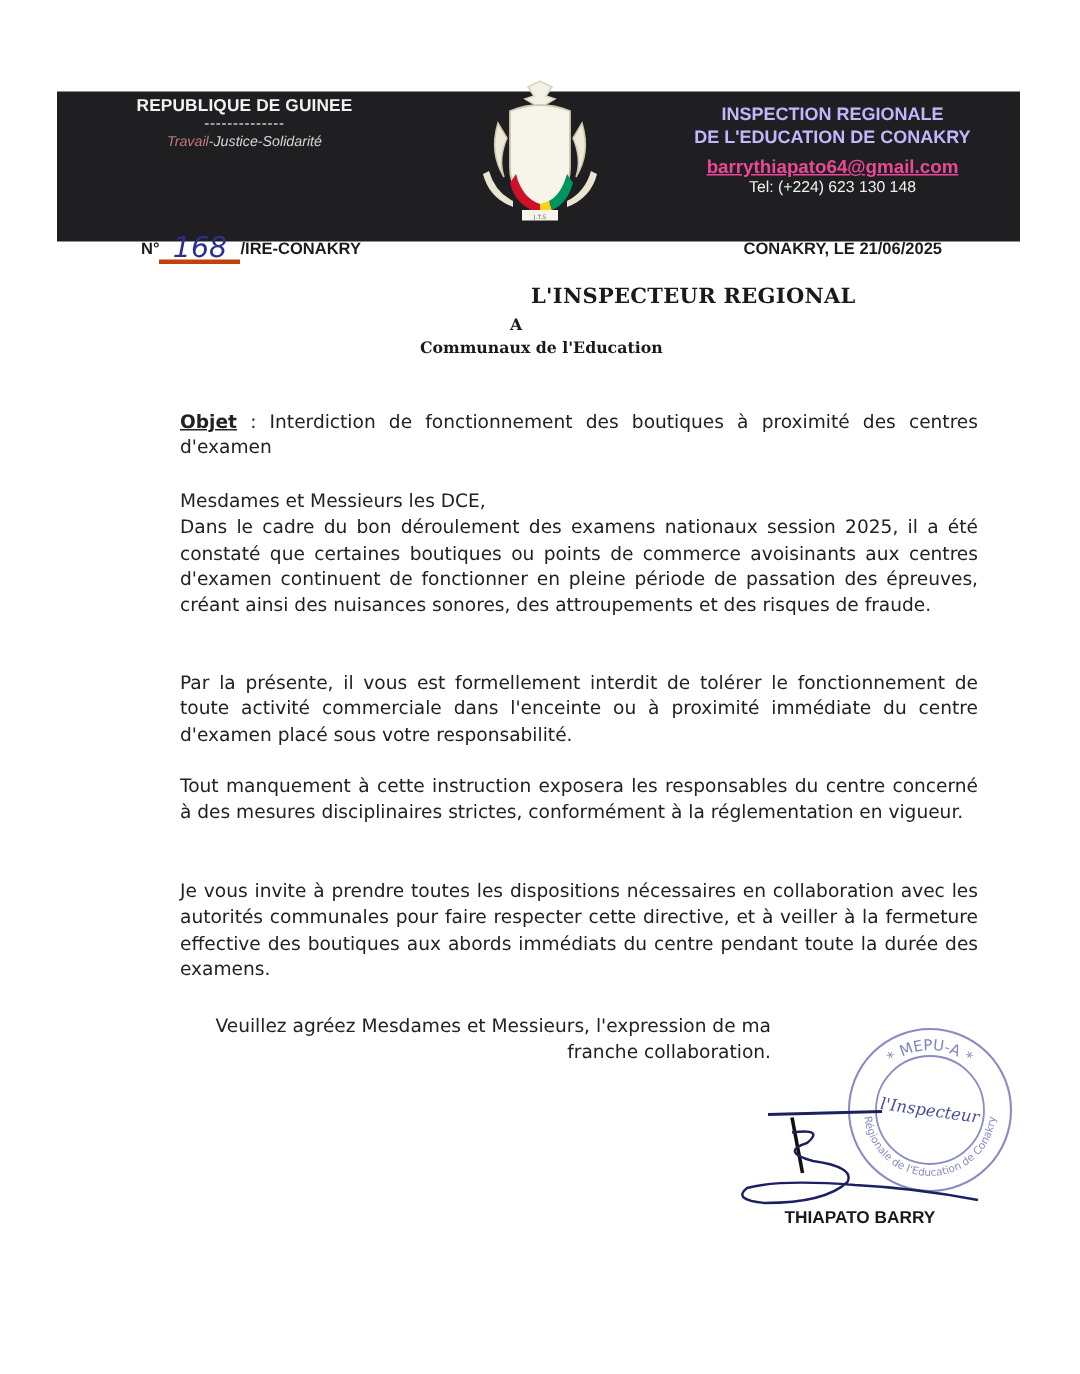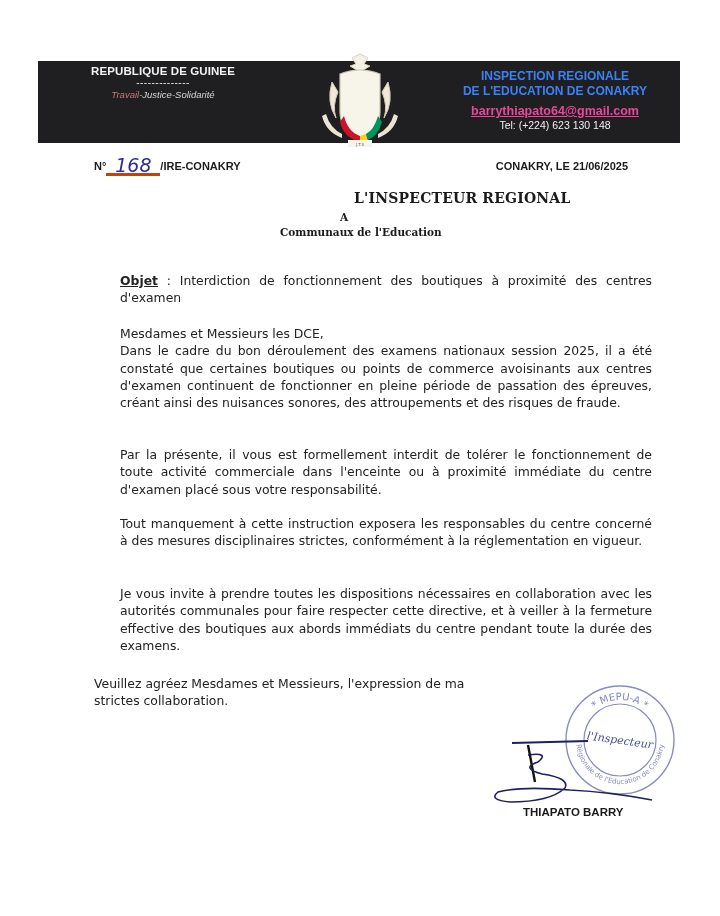--- a/index.html
+++ b/index.html
@@ -1,41 +1,41 @@
 <!DOCTYPE html>
 <html><head>
 <meta charset="utf-8">
 <style>
   html, body { margin: 0; padding: 0; background: #ffffff; }
   body { width: 720px; height: 916px; position: relative; overflow: hidden; font-family: "DejaVu Sans", sans-serif; color: #1a1a1a; }
-  .banner { position: absolute; left: 38px; top: 61px; width: 642px; height: 82px; background: #1f1f21; }
+  .banner { position: absolute; left: 38px; top: 61px; width: 642px; height: 100px; background: #1f1f21; }
   .banner-left { position: absolute; left: 50px; top: 4px; width: 150px; text-align: center; }
   .banner-left .rep { color: #f2f2f2; font-weight: bold; font-size: 11.5px; font-family: "Liberation Sans", sans-serif; letter-spacing: 0.1px; }
   .banner-left .dashes { color: #e8e8e8; font-size: 10px; line-height: 12px; letter-spacing: 0.5px; font-family: "Liberation Sans", sans-serif; }
   .banner-left .motto { color: #d6d6d6; font-size: 9.5px; font-style: italic; font-family: Liberation Sans, sans-serif; }
   .banner-left .motto .red { color: #c27a7a; }
   .banner-right { position: absolute; right: 20px; top: 8px; width: 210px; text-align: center; font-family: "Liberation Sans", sans-serif; }
-  .banner-right .t1, .banner-right .t2 { color: #3b82f6; font-weight: bold; font-size: 12px; line-height: 15px; }
+  .banner-right .t1, .banner-right .t2 { color: #c4b5fd; font-weight: bold; font-size: 12px; line-height: 15px; }
   .banner-right .email { color: #ec4899; font-size: 12.5px; text-decoration: underline; margin-top: 5px; line-height: 15px; font-weight: bold; }
   .banner-right .tel { color: #f0f0f0; font-size: 10.5px; line-height: 13px; }
   .crest { position: absolute; left: 312px; top: 52px; width: 96px; height: 96px; }
 
   .ref { position: absolute; left: 94px; top: 157px; font-family: "Liberation Sans", sans-serif; font-size: 11px; font-weight: bold; }
   .ref .num { font-family: "DejaVu Sans", sans-serif; font-weight: normal; font-size: 19px; color: #2c2f8f; font-style: italic; display: inline-block; border-bottom: 3px solid #c2410c; width: 54px; text-align: center; line-height: 16px; vertical-align: -2px; }
   .date { position: absolute; right: 92px; top: 160px; font-family: "Liberation Sans", sans-serif; font-size: 11px; font-weight: bold; }
 
   .title { position: absolute; left: 354px; top: 190px; font-family: "DejaVu Serif", serif; font-weight: bold; font-size: 14px; letter-spacing: 0.2px; }
   .a { position: absolute; left: 340px; top: 211px; font-family: "DejaVu Serif", serif; font-weight: bold; font-size: 10.5px; }
   .recipient { position: absolute; left: 280px; top: 225px; font-family: "DejaVu Serif", serif; font-weight: bold; font-size: 10.5px; line-height: 15px; }
 
   .body { position: absolute; left: 94px; width: 532px; font-family: "DejaVu Sans", sans-serif; font-size: 12.4px; line-height: 17.3px; text-align: justify; color: #222; margin-left: 26px; }
   .body p { margin: 0; }
   .objet-label { font-weight: bold; text-decoration: underline; }
 
-  .closing { position: absolute; left: 94px; top: 675px; width: 420px; font-size: 12.4px; line-height: 17.3px; color: #222; }
+  .closing { position: absolute; left: 94px; top: 675px; width: 420px; font-size: 12.4px; line-height: 17.3px; color: #222; text-align: right; }
 
   .stamp { position: absolute; left: 560px; top: 680px; width: 120px; height: 120px; }
   .signature { position: absolute; left: 480px; top: 730px; width: 200px; height: 90px; }
   .signer { position: absolute; left: 523px; top: 806px; font-family: "Liberation Sans", sans-serif; font-weight: bold; font-size: 11.5px; }
 </style>
 </head>
 <body>
 
 <div class="banner">
   <div class="banner-left">
@@ -84,21 +84,21 @@
   <p>Mesdames et Messieurs les DCE,</p>
   <p>Dans le cadre du bon déroulement des examens nationaux session 2025, il a été constaté que certaines boutiques ou points de commerce avoisinants aux centres d'examen continuent de fonctionner en pleine période de passation des épreuves, créant ainsi des nuisances sonores, des attroupements et des risques de fraude.</p>
 </div>
 
 <div class="body" style="top: 446px;">Par la présente, il vous est formellement interdit de tolérer le fonctionnement de toute activité commerciale dans l'enceinte ou à proximité immédiate du centre d'examen placé sous votre responsabilité.</div>
 <div class="body" style="top: 515px;">Tout manquement à cette instruction exposera les responsables du centre concerné à des mesures disciplinaires strictes, conformément à la réglementation en vigueur.</div>
 <div class="body" style="top: 585px;">Je vous invite à prendre toutes les dispositions nécessaires en collaboration avec les autorités communales pour faire respecter cette directive, et à veiller à la fermeture effective des boutiques aux abords immédiats du centre pendant toute la durée des examens.</div>
 
 <div class="closing">
   <div>Veuillez agréez Mesdames et Messieurs, l'expression de ma</div>
-  <div>strictes collaboration.</div>
+  <div>franche collaboration.</div>
 </div>
 
 <svg class="stamp" viewBox="0 0 120 120">
   <defs>
     <path id="ringTop" d="M20 60 A40 40 0 0 1 100 60"></path>
     <path id="ringBottom" d="M16 60 A44 44 0 0 0 104 60"></path>
   </defs>
   <circle cx="60" cy="60" r="54" fill="none" stroke="#6a6fb0" stroke-width="1.4" opacity="0.8"></circle>
   <circle cx="60" cy="60" r="36" fill="none" stroke="#6a6fb0" stroke-width="1.2" opacity="0.8"></circle>
   <text font-size="10" fill="#6a6fb0" font-family="DejaVu Sans, sans-serif" opacity="0.85">

